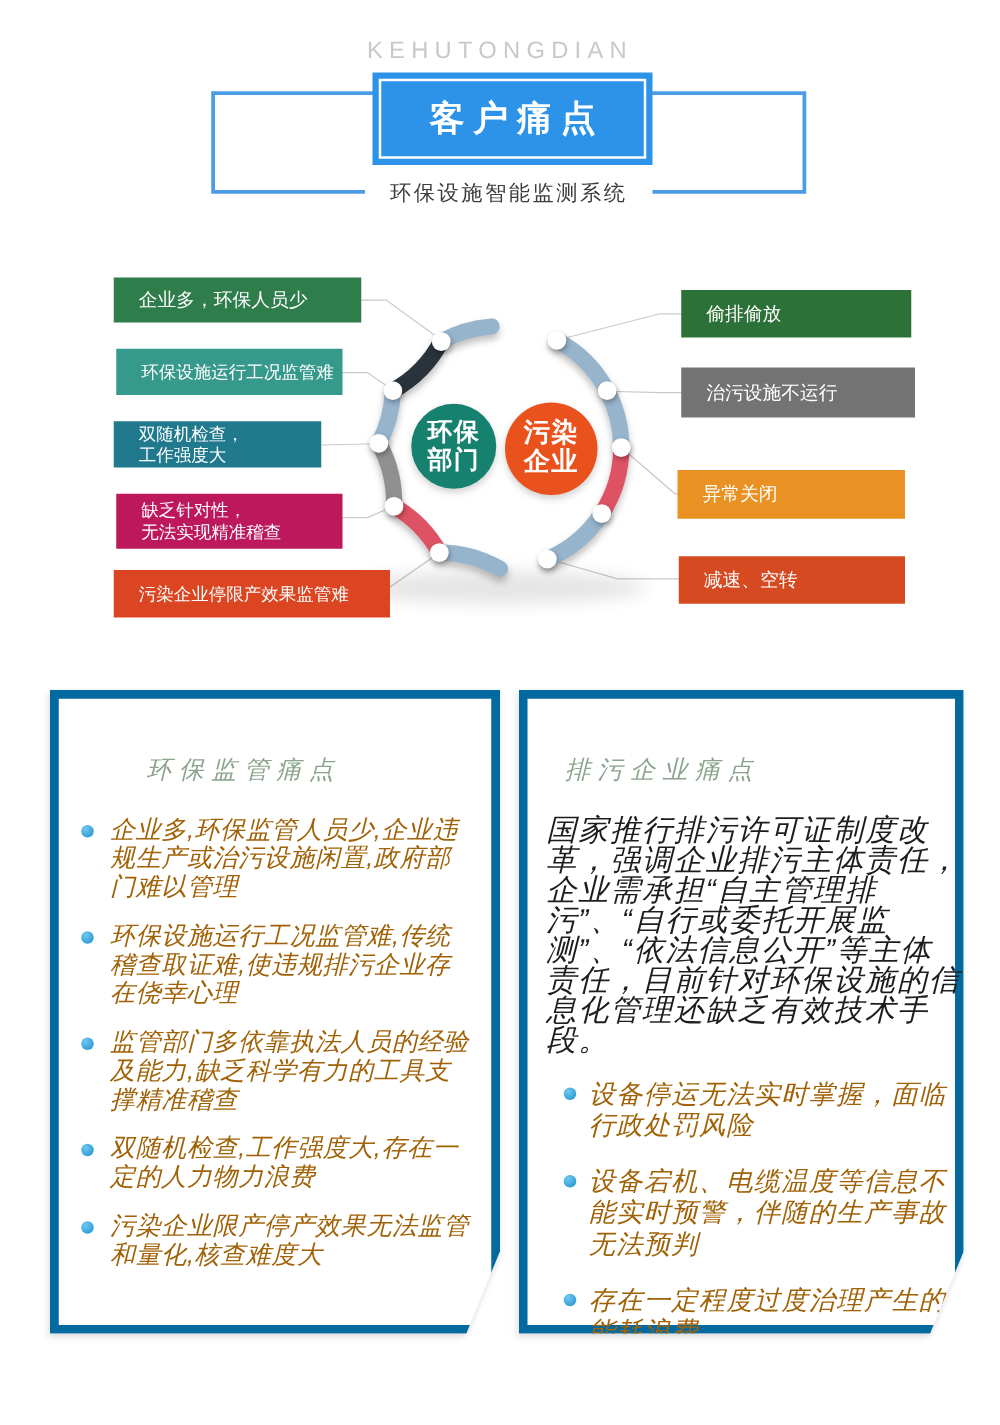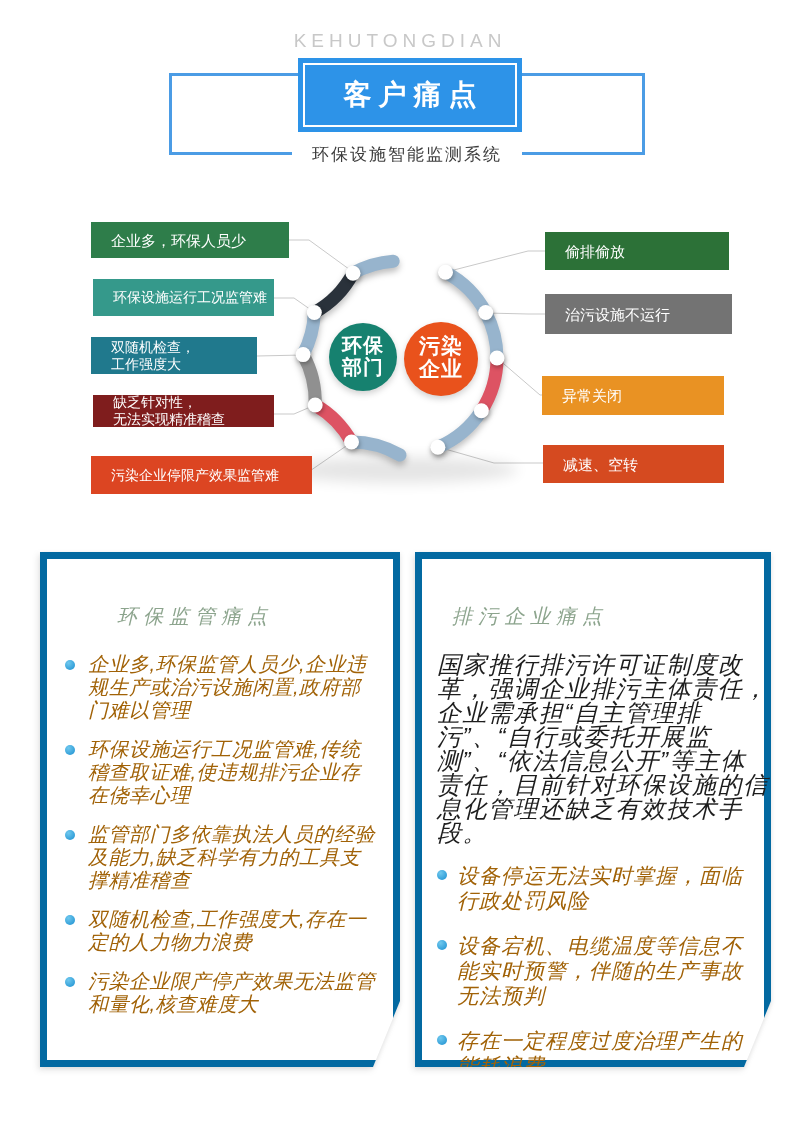--- a/index.html
+++ b/index.html
@@ -51,21 +51,21 @@
   .bullet { display:flex; margin-bottom:16px; }
   .dot { flex:0 0 10px; width:10px; height:10px; border-radius:50%; margin-top:7px;
          background:radial-gradient(circle at 35% 30%, #6fc8ee, #1b8fd0); }
   .b-text { color:#a16207; }
   #card-left  .bullet { padding-left:18px; }
   #card-left  .dot { margin-right:13px; }
   #card-left  .b-text { font-size:20px; line-height:23px; letter-spacing:0.5px; width:292px; }
   #card-right .intro { margin:24px 6px 0 15px; width:334px; font-size:24px; line-height:24px;
                        letter-spacing:1.5px; color:#1d1d1d; }
   #card-right .bullets { margin-top:18px; }
-  #card-right .bullet { padding-left:15px; margin-bottom:20px; }
+  #card-right .bullet { padding-left:29px; margin-bottom:20px; }
   #card-right .dot { margin-right:10px; }
   #card-right .b-text { font-size:21px; line-height:25px; letter-spacing:1px; width:312px; }
 </style>
 </head>
 <body>
 
 <div class="stage">
 
   <div class="eyebrow">KEHUTONGDIAN</div>
   <div class="bracket"></div>
@@ -130,21 +130,21 @@
       <text class="hub-t l" x="363" y="194">部门</text>
       <text class="hub-t r" x="441" y="173">污染</text>
       <text class="hub-t r" x="441" y="196">企业</text>
     </g>
   </svg>
 
   <div class="pl" style="left: 91px; top: 222px; width: 198px; height: 36px; background-color: rgb(46, 125, 74);">企业多，环保人员少</div>
   <div class="pl small" style="left: 93px; top: 279px; width: 181px; height: 37px; background-color: rgb(53, 153, 139);">环保设施运行工况监管难</div>
   <div class="pl small" style="left: 91px; top: 337px; width: 166px; height: 37px; background-color: rgb(32, 121, 141);">双随机检查，
 工作强度大</div>
-  <div class="pl small" style="left: 93px; top: 395px; width: 181px; height: 32px; background-color: #7f1d1d;">缺乏针对性，
+  <div class="pl small" style="left: 93px; top: 395px; width: 181px; height: 44px; background-color: #be185d;">缺乏针对性，
 无法实现精准稽查</div>
   <div class="pl small" style="left: 91px; top: 456px; width: 221px; height: 38px; background-color: rgb(220, 69, 34);">污染企业停限产效果监管难</div>
 
   <div class="pl" style="left: 545px; top: 232px; width: 184px; height: 38px; background-color: rgb(44, 113, 55);">偷排偷放</div>
   <div class="pl" style="left: 545px; top: 294px; width: 187px; height: 40px; background-color: #737373;">治污设施不运行</div>
   <div class="pl" style="left: 542px; top: 376px; width: 182px; height: 39px; background-color: rgb(233, 146, 35);">异常关闭</div>
   <div class="pl" style="left: 543px; top: 445px; width: 181px; height: 38px; background-color: rgb(213, 74, 32);">减速、空转</div>
 
   <div class="card-wrap" id="card-left">
     <div class="card">

